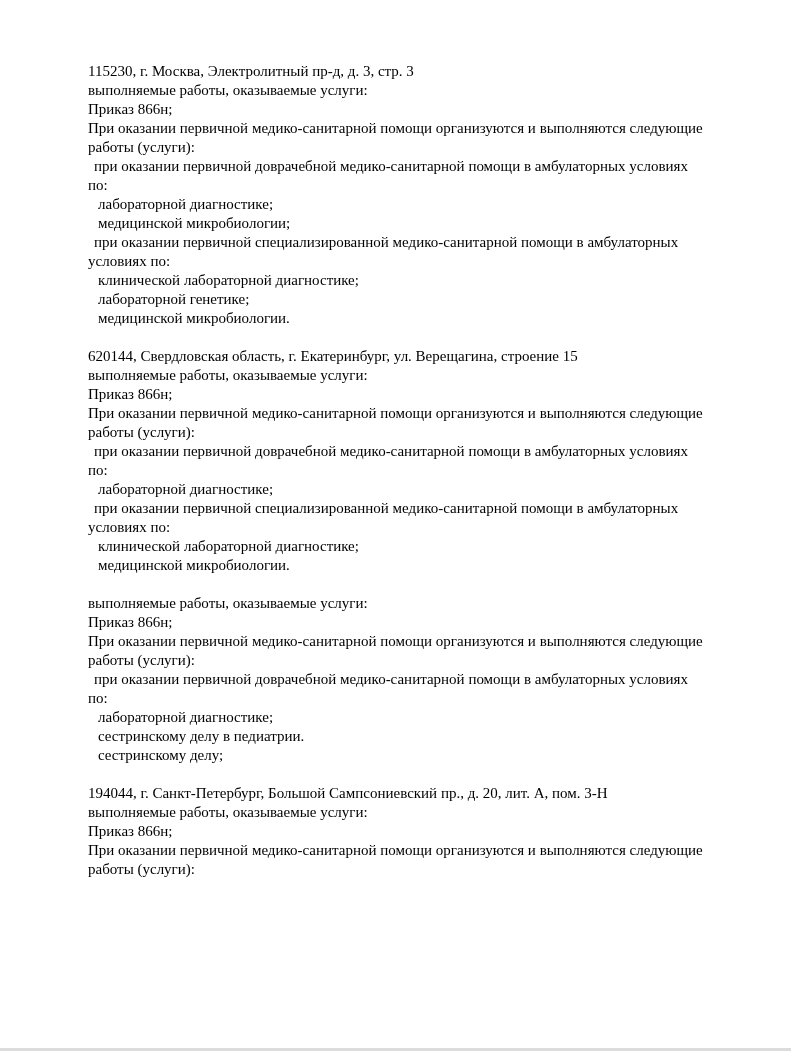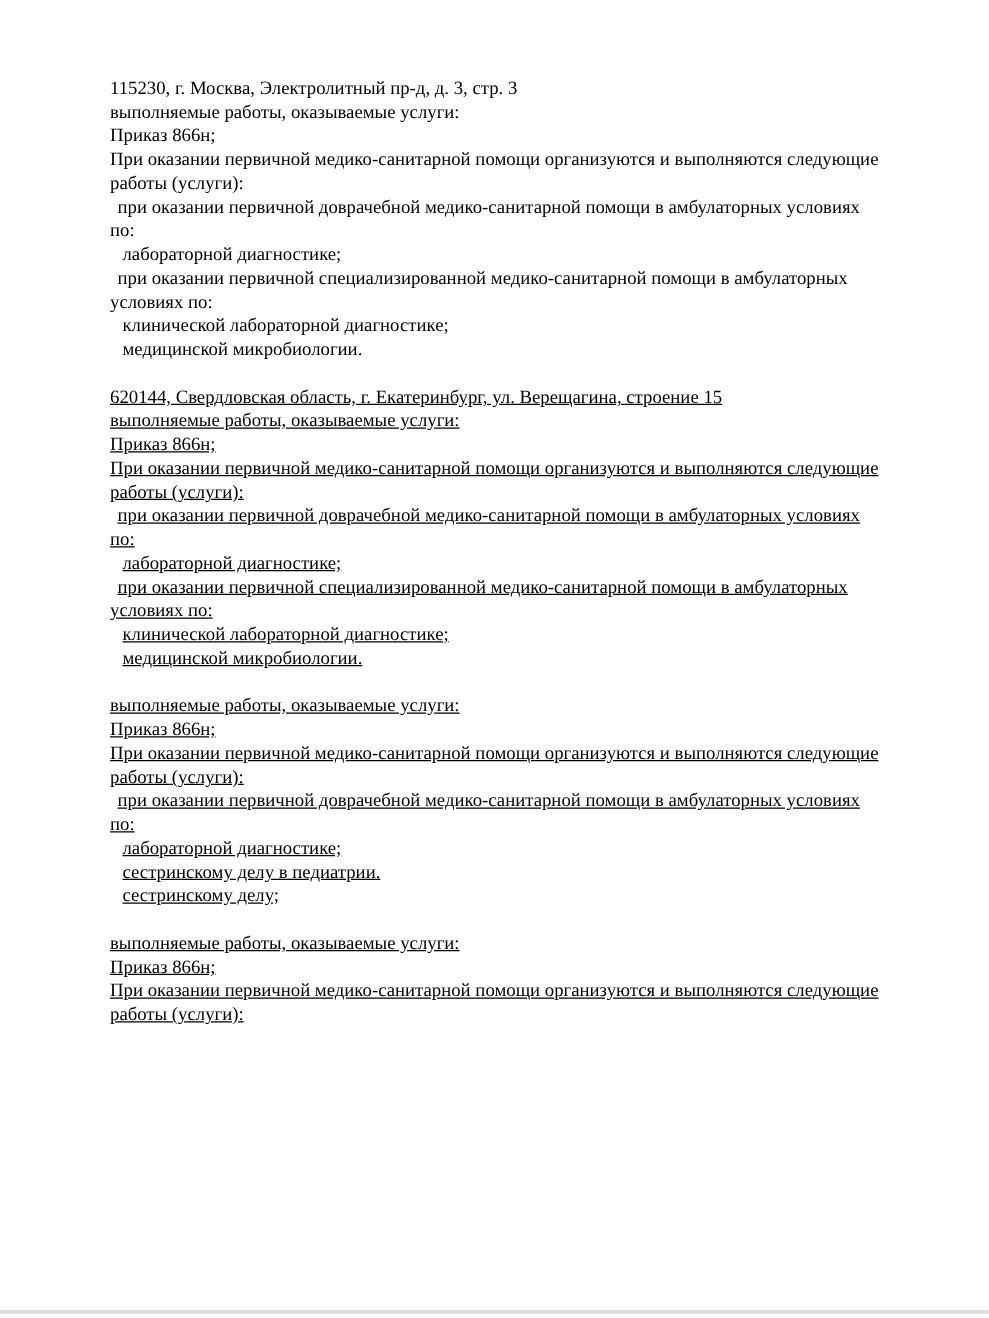--- a/index.html
+++ b/index.html
@@ -18,21 +18,20 @@
   .doc {
     position: absolute;
     left: 88px;
     top: 62px;
     width: 660px;
     font-size: 15px;
     line-height: 19px;
   }
   .block + .block {
     margin-top: 19px;
-    text-decoration: underline;
   }
   .line {
     white-space: pre;
   }
   .line.ind1 { padding-left: 6px; }
   .line.ind2 { padding-left: 10px; }
   .hscrollbar-track {
     position: absolute;
     left: 0;
     right: 0;
@@ -47,23 +46,25 @@
 <div class="doc" id="doc-root">
     <div class="block">
       <div class="line ind0">115230, г. Москва, Электролитный пр-д, д. 3, стр. 3</div>
       <div class="line ind0">выполняемые работы, оказываемые услуги:</div>
       <div class="line ind0">Приказ 866н;</div>
       <div class="line ind0">При оказании первичной медико-санитарной помощи организуются и выполняются следующие</div>
       <div class="line ind0">работы (услуги):</div>
       <div class="line ind1">при оказании первичной доврачебной медико-санитарной помощи в амбулаторных условиях</div>
       <div class="line ind0">по:</div>
       <div class="line ind2">лабораторной диагностике;</div>
+      <div class="line ind2">медицинской микробиологии;</div>
       <div class="line ind1">при оказании первичной специализированной медико-санитарной помощи в амбулаторных</div>
       <div class="line ind0">условиях по:</div>
       <div class="line ind2">клинической лабораторной диагностике;</div>
+      <div class="line ind2">лабораторной генетике;</div>
       <div class="line ind2">медицинской микробиологии.</div>
     </div>
     <div class="block">
       <div class="line ind0">620144, Свердловская область, г. Екатеринбург, ул. Верещагина, строение 15</div>
       <div class="line ind0">выполняемые работы, оказываемые услуги:</div>
       <div class="line ind0">Приказ 866н;</div>
       <div class="line ind0">При оказании первичной медико-санитарной помощи организуются и выполняются следующие</div>
       <div class="line ind0">работы (услуги):</div>
       <div class="line ind1">при оказании первичной доврачебной медико-санитарной помощи в амбулаторных условиях</div>
       <div class="line ind0">по:</div>
@@ -78,20 +79,21 @@
       <div class="line ind0">Приказ 866н;</div>
       <div class="line ind0">При оказании первичной медико-санитарной помощи организуются и выполняются следующие</div>
       <div class="line ind0">работы (услуги):</div>
       <div class="line ind1">при оказании первичной доврачебной медико-санитарной помощи в амбулаторных условиях</div>
       <div class="line ind0">по:</div>
       <div class="line ind2">лабораторной диагностике;</div>
       <div class="line ind2">сестринскому делу в педиатрии.</div>
       <div class="line ind2">сестринскому делу;</div>
     </div>
     <div class="block">
+      <div class="line ind0">194044, г. Санкт-Петербург, Большой Сампсониевский пр., д. 20, лит. А, пом. 3-Н</div>
       <div class="line ind0">выполняемые работы, оказываемые услуги:</div>
       <div class="line ind0">Приказ 866н;</div>
       <div class="line ind0">При оказании первичной медико-санитарной помощи организуются и выполняются следующие</div>
       <div class="line ind0">работы (услуги):</div>
     </div>
   </div>
 
 <div class="hscrollbar-track"></div>
 
 </body></html>

